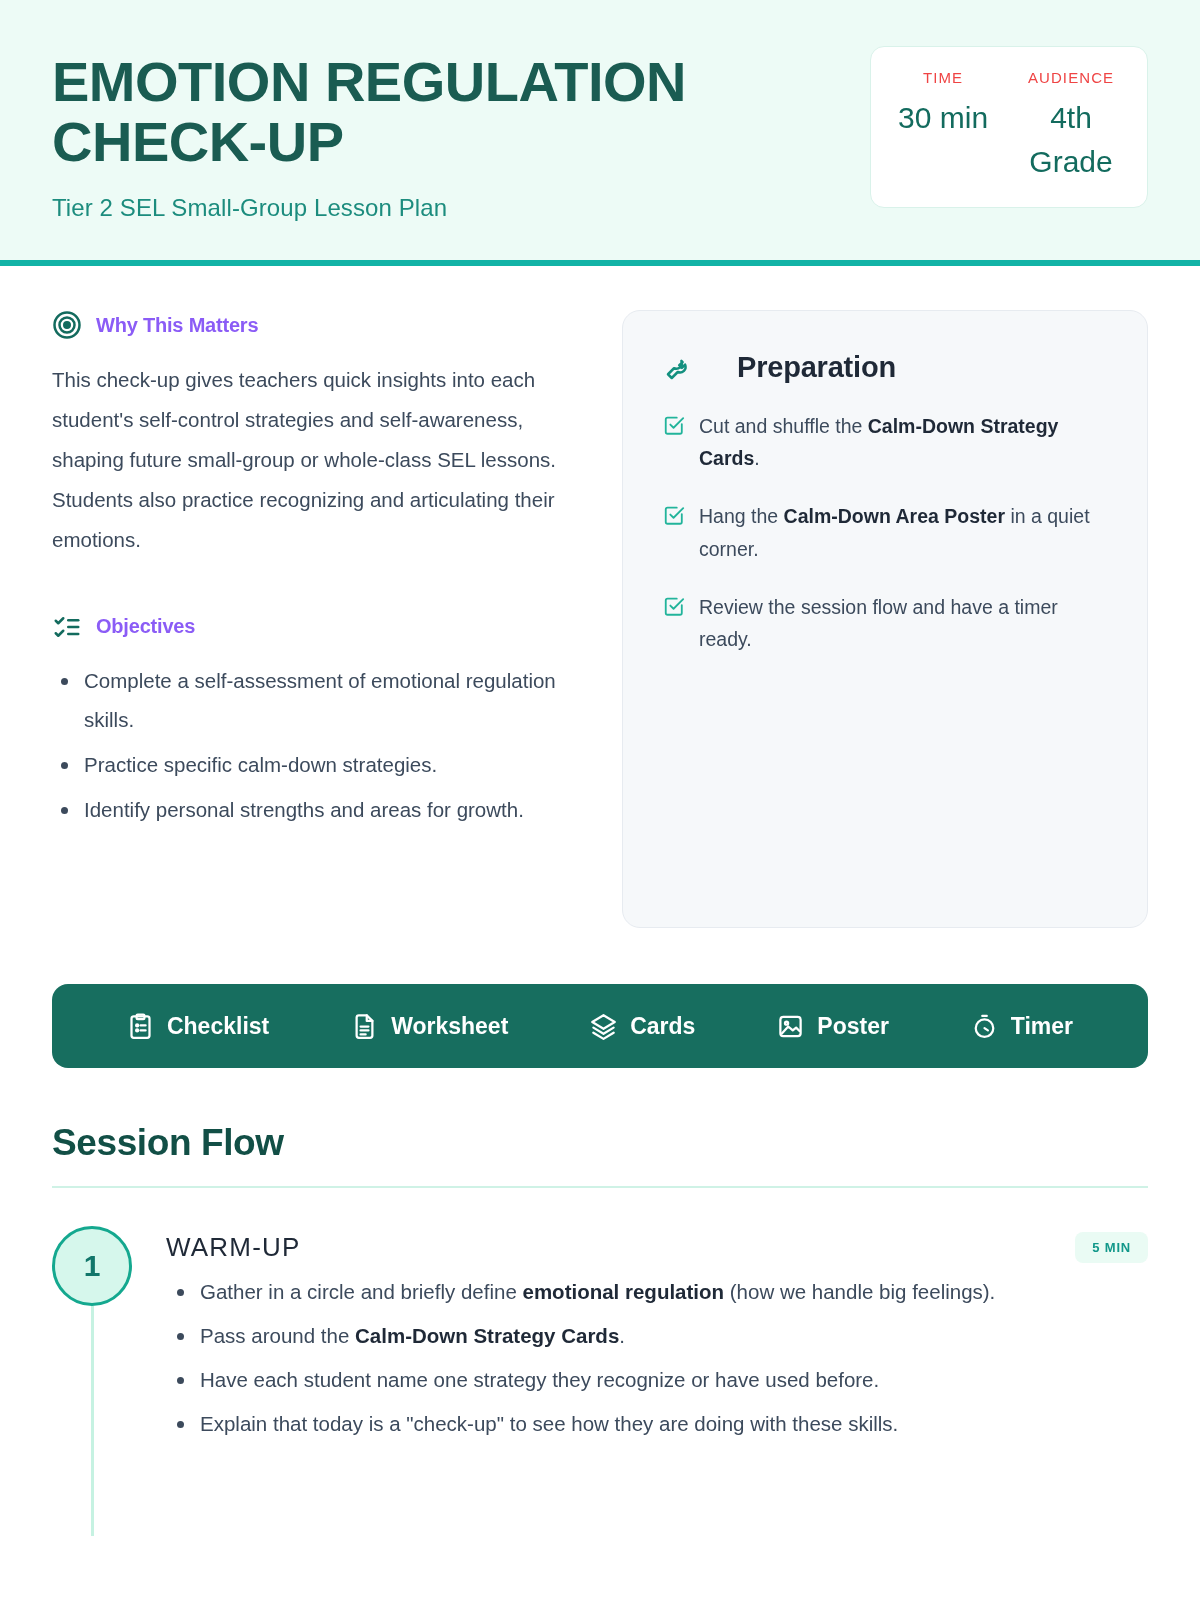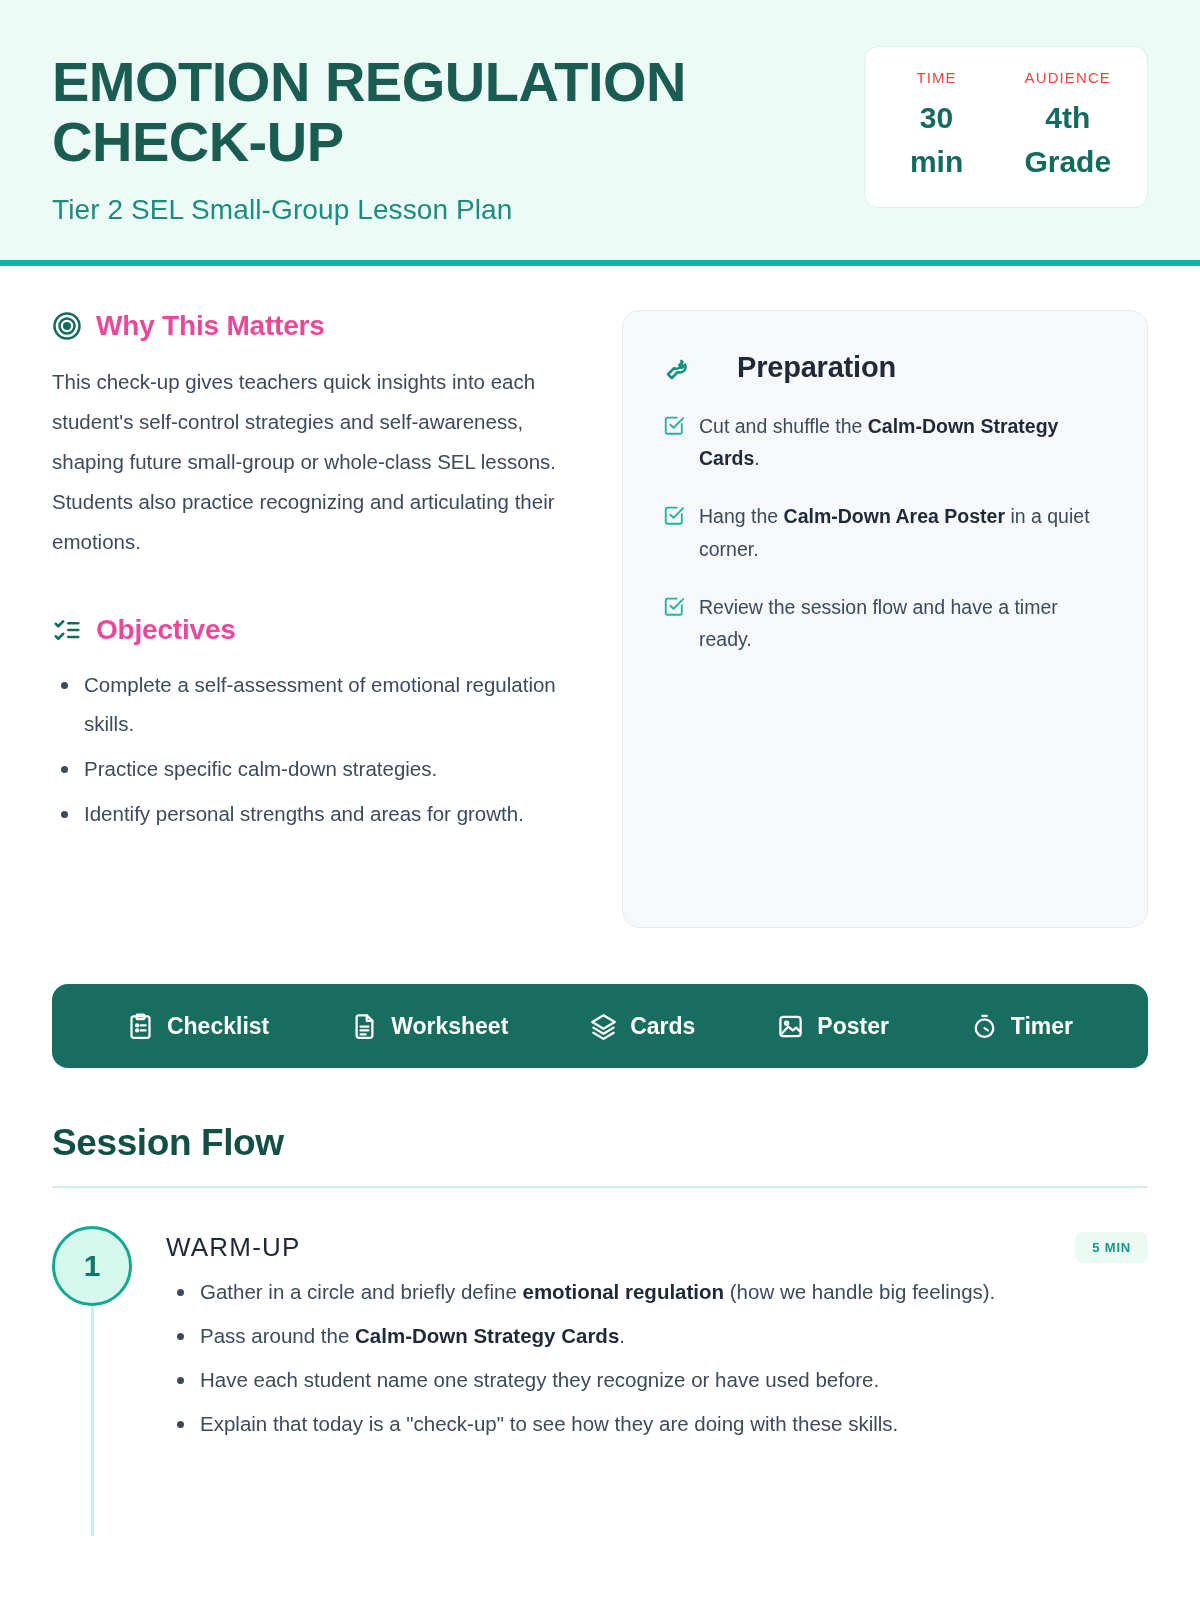--- a/index.html
+++ b/index.html
@@ -24,21 +24,21 @@
   .header-left { padding-top: 6px; }
   .title {
     font-size: 56px;
     font-weight: bold;
     color: #1A5C52;
     line-height: 1.07;
     letter-spacing: -0.5px;
     text-transform: uppercase;
   }
   .subtitle {
-    font-size: 28px;
+    font-size: 24px;
     color: #1C8C7E;
     margin-top: 22px;
     letter-spacing: 0.1px;
   }
   .meta-card {
     background: #ffffff;
     border: 1px solid #D9F2EA;
     border-radius: 14px;
     padding: 22px 26px 24px 26px;
     display: flex;
@@ -49,41 +49,41 @@
   .meta-item { text-align: center; min-width: 92px; }
   .meta-label {
     font-size: 15px;
     letter-spacing: 1.1px;
     color: #ef4444;
     text-transform: uppercase;
     margin-bottom: 10px;
   }
   .meta-value {
     font-size: 30px;
-    font-weight: bold;
+    font-weight: normal;
     color: #136B5E;
     line-height: 1.45;
   }
 
   
   .main { padding: 44px 52px 0 52px; }
   .cols { display: flex; gap: 58px; align-items: flex-start; }
   .col-left { width: 512px; flex: none; }
   .col-right { flex: 1; }
 
   .sec-head {
     display: flex;
     align-items: center;
     gap: 14px;
     margin-bottom: 20px;
   }
   .sec-head h2 {
-    font-size: 28px;
-    font-weight: bold;
-    color: #ec4899;
+    font-size: 20px;
+    font-weight: bold;
+    color: #8b5cf6;
     letter-spacing: -0.2px;
   }
   .sec-icon { flex: none; display: block; line-height: 0; }
 
   .body-text {
     font-size: 20.5px;
     line-height: 1.95;
     color: #3C4A5C;
   }
 

